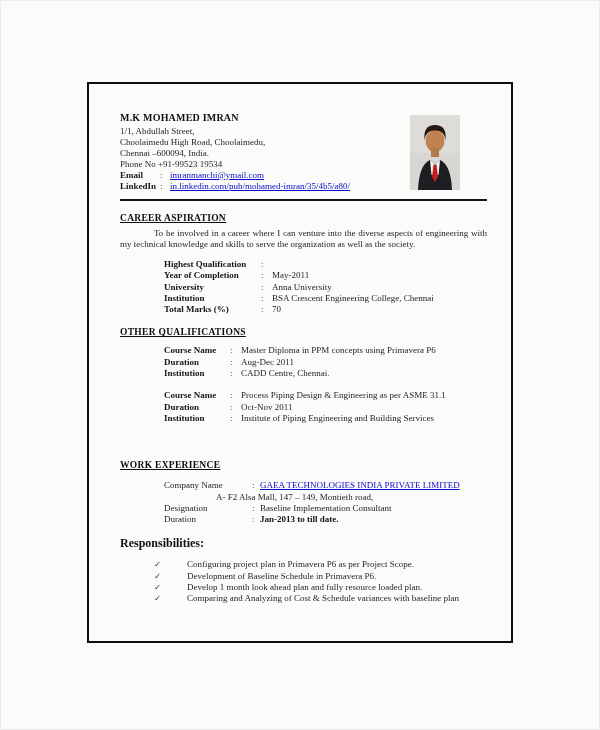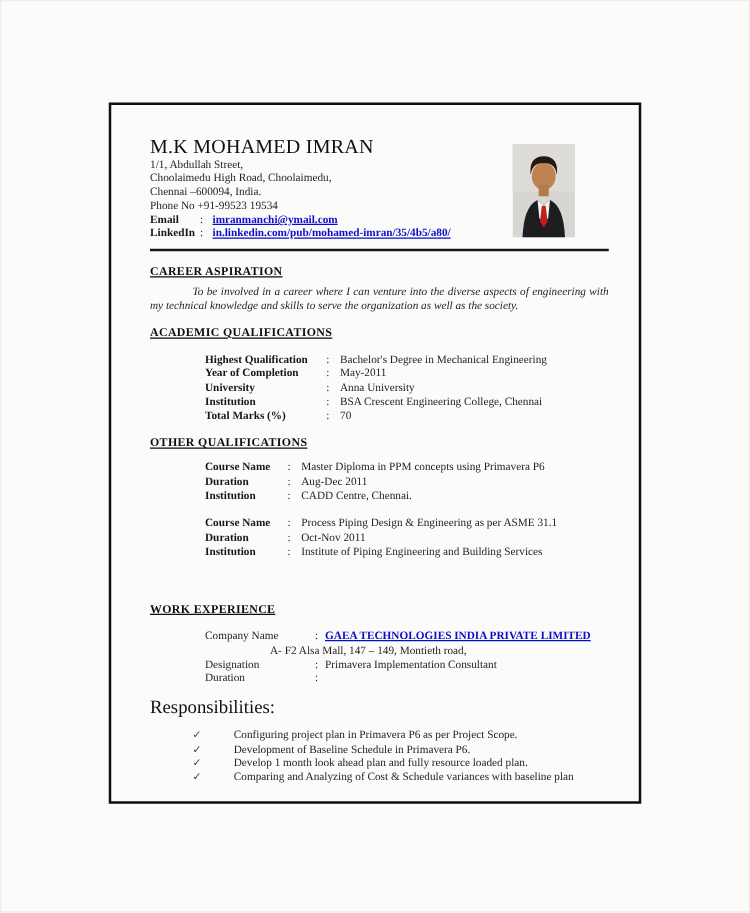--- a/index.html
+++ b/index.html
@@ -24,56 +24,56 @@
   .content {
     position:relative;
     padding:28px 24px 0 31px;
     font-size:9px; line-height:11px;
   }
   .photo {
     position:absolute; left:321px; top:31px;
     width:50px; height:75px;
   }
   .name {
-    font-size:16px; font-weight:normal; color:#101010;
+    font-size:10px; font-weight:bold; color:#101010;
     letter-spacing:0.2px; margin-bottom:3px;
   }
   .addr-line { line-height:11px; }
   .kv-row { display:flex; align-items:baseline; }
   .kv-label { flex:none; font-weight:bold; color:#161616; }
   .kv-colon { flex:none; width:11px; }
   .kv-value { flex:1; }
   .contact .kv-label { width:40px; }
   .contact .kv-colon { width:10px; }
   .email2 { margin-left:50px; }
   a.link {
-    color:#0b0bcd; font-weight:bold; text-decoration:underline;
+    color:#0b0bcd; font-weight:normal; text-decoration:underline;
     cursor:pointer;
   }
   .rule { border-top:2px solid #161616; margin-top:7px; width:100%; }
   .section-title {
     font-weight:bold; font-size:9.5px; color:#0d0d0d;
     letter-spacing:0.3px; margin-top:12px;text-decoration:underline;
   }
   .aspiration {
-    margin-top:4px; text-align:justify; text-indent:34px;font-style:italic;
+    margin-top:4px; text-align:justify; text-indent:34px;
   }
   .kv-table { margin-top:9px; }
   .kv-table .kv-row { line-height:11.3px;padding-left:44px; }
   .academic .kv-label { width:97px; }
   .other .kv-label { width:66px; }
   .other { margin-top:7px; }
   .other.course2 { margin-top:11px; }
   .work { margin-top:9px; }
   .work .kv-label { width:88px; font-weight:normal; color:#1f1f1f; }
   .work .kv-colon { width:8px; }
   .addr-indent { margin-left:96px; line-height:11.3px; }
   .bold-value { font-weight:bold; color:#141414; }
   .work-title { margin-top:36px; }
-  .resp-title { font-weight:normal; color:#101010; margin-top:13px; font-size:15px; }
+  .resp-title { font-weight:bold; color:#101010; margin-top:13px; font-size:12px; }
   .resp-list { margin-top:10px; }
   .resp-item { display:flex; line-height:11.3px; }
   .check { flex:none; width:33px; margin-left:34px; color:#3a3a3a; font-size:8.5px; }
 </style>
 </head>
 <body>
 
 <div class="screen">
   <div class="doc-box">
     <div class="content">
@@ -106,26 +106,24 @@
         <span class="kv-label">LinkedIn</span>
         <span class="kv-colon">:</span>
         <a class="link">in.linkedin.com/pub/mohamed-imran/35/4b5/a80/</a>
       </div>
 
       <div class="rule"></div>
 
       <div class="section-title">CAREER ASPIRATION</div>
       <p class="aspiration">To be involved in a career where I can venture into the diverse aspects of engineering with my technical knowledge and skills to serve the organization as well as the society.</p>
 
-      <div class="section-title">ACADEMIC QUALIFICATIONS</div>
       <div class="kv-table academic">
         <div class="kv-row">
           <span class="kv-label">Highest Qualification</span>
           <span class="kv-colon">:</span>
-          <span class="kv-value">Bachelor's Degree in Mechanical Engineering</span>
         </div>
         <div class="kv-row">
           <span class="kv-label">Year of Completion</span>
           <span class="kv-colon">:</span>
           <span class="kv-value">May-2011</span>
         </div>
         <div class="kv-row">
           <span class="kv-label">University</span>
           <span class="kv-colon">:</span>
           <span class="kv-value">Anna University</span>
@@ -182,25 +180,26 @@
       <div class="kv-table work">
         <div class="kv-row">
           <span class="kv-label">Company Name</span>
           <span class="kv-colon">:</span>
           <a class="link">GAEA TECHNOLOGIES INDIA PRIVATE LIMITED</a>
         </div>
         <div class="addr-indent">A- F2 Alsa Mall, 147 – 149, Montieth road,</div>
         <div class="kv-row">
           <span class="kv-label">Designation</span>
           <span class="kv-colon">:</span>
-          <span class="kv-value">Primavera Implementation Consultant</span>
+          <span class="kv-value">Baseline Implementation Consultant</span>
         </div>
         <div class="kv-row">
           <span class="kv-label">Duration</span>
           <span class="kv-colon">:</span>
+          <span class="kv-value bold-value">Jan-2013 to till date.</span>
         </div>
       </div>
 
       <div class="resp-title">Responsibilities:</div>
       <div class="resp-list">
         <div class="resp-item">
           <span class="check">✓</span>
           <span>Configuring project plan in Primavera P6 as per Project Scope.</span>
         </div>
         <div class="resp-item">

